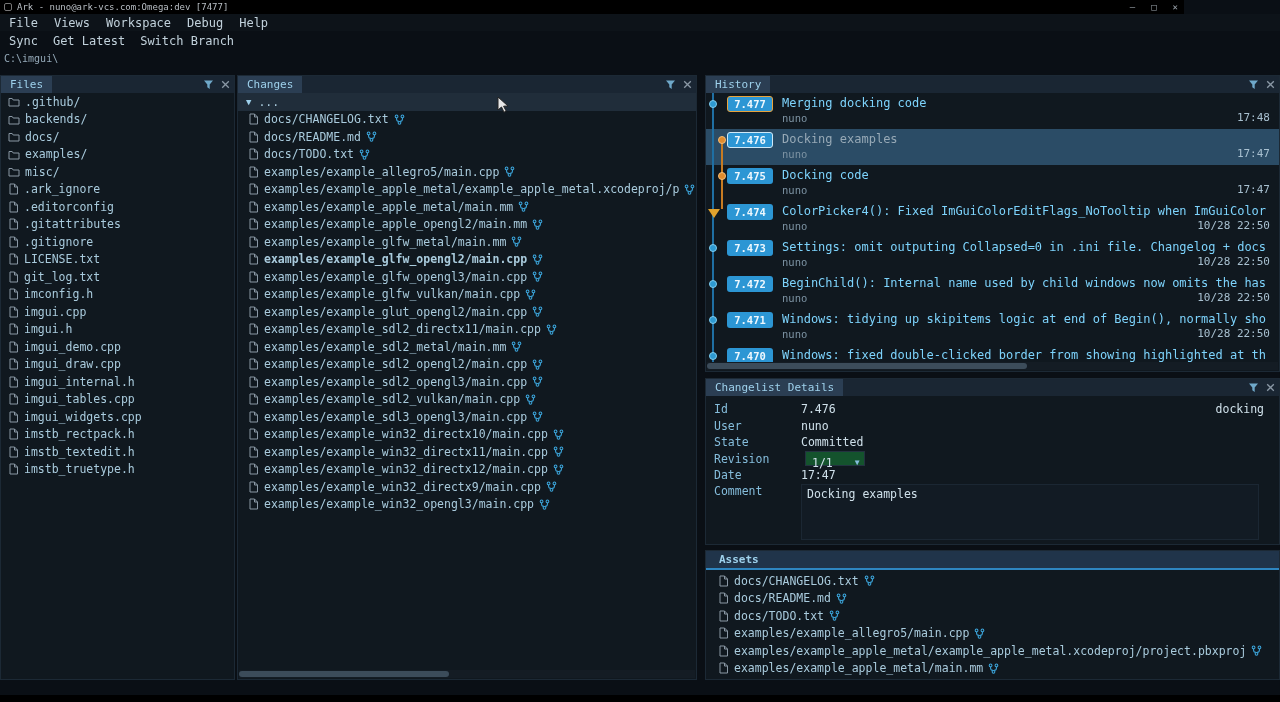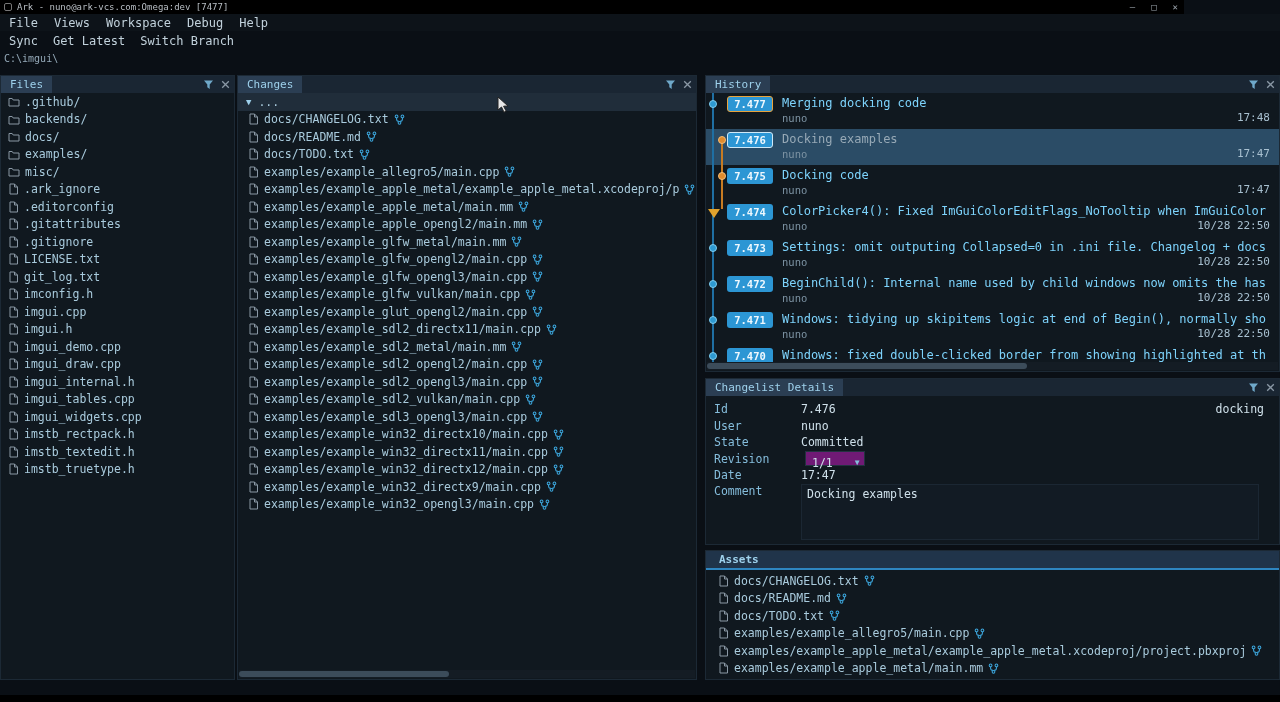--- a/index.html
+++ b/index.html
@@ -68,21 +68,21 @@
   .hist-row.sel .hist-comment { color:#97a9b6; }
   .hist-author { font-size:10.5px; color:#7d93a3; line-height:14px; white-space:nowrap; }
   .hist-time { position:absolute; right:9px; bottom:5px; font-size:11px; color:#a8c0d0; }
 
   
   #details-rows { position:absolute; left:0; right:0; top:20px; bottom:0; padding-top:2px; }
   .drow { display:flex; align-items:center; height:16.5px; padding-left:8px; position:relative; font-size:11.5px; }
   .dlabel { width:87px; flex:none; color:#85bddc; }
   .dvalue { color:#cfe0ea; white-space:nowrap; }
   .dbranch { position:absolute; right:15px; color:#cfe0ea; }
-  .combo { margin-left:4px; display:inline-flex; align-items:center; gap:22px; background:#701a75;
+  .combo { margin-left:4px; display:inline-flex; align-items:center; gap:22px; background:#14532d;
     border:1px solid #233240; padding:8px 4px 0 6px; height:15px; color:#cfe0ea; }
   .combo .arr { color:#85bddc; font-size:8px; }
   .drow.comment-row { align-items:flex-start; height:auto; }
   .comment-box { margin-left:0; width:458px; height:56px; background:#121b24; border:1px solid #1b2733;
     padding:2px 5px; color:#cfe0ea; font-size:11.5px; }
 
   
   #assets-panel .phead { background:#20344a; border-bottom:2px solid #2e86c1; height:19px;font-weight:bold; }
   #assets-panel .ptitle { background:transparent; color:#9ed1ec; padding-left:13px; }
   #assets-list { top:21px; }
@@ -491,21 +491,21 @@
         <span class="lbl">examples/example_glfw_metal/main.mm</span>
         <span class="icon">
           <svg width="11" height="11" viewBox="0 0 12 12">
             <circle cx="2.8" cy="2.6" r="1.5" fill="none" stroke="#3da9e0" stroke-width="1.1"></circle>
             <circle cx="9.2" cy="2.6" r="1.5" fill="none" stroke="#3da9e0" stroke-width="1.1"></circle>
             <circle cx="6" cy="9.6" r="1.5" fill="none" stroke="#3da9e0" stroke-width="1.1"></circle>
             <path d="M2.8 4.2 V5.4 A2.6 2.6 0 0 0 5.4 8 M9.2 4.2 V5.4 A2.6 2.6 0 0 1 6.6 8" fill="none" stroke="#3da9e0" stroke-width="1.1"></path>
           </svg>
         </span>
       </div>
-      <div class="tree-row" style="padding-left:10px;">
+      <div class="tree-row" style="padding-left:10px;font-weight:bold;">
         <span class="icon">
           <svg width="11" height="12" viewBox="0 0 11 12">
             <path d="M2 1h4.5L9.5 4v7H2z" fill="none" stroke="#8a98a5" stroke-width="1"></path>
             <path d="M6.5 1v3h3" fill="none" stroke="#8a98a5" stroke-width="1"></path>
           </svg>
         </span>
         <span class="lbl">examples/example_glfw_opengl2/main.cpp</span>
         <span class="icon">
           <svg width="11" height="11" viewBox="0 0 12 12">
             <circle cx="2.8" cy="2.6" r="1.5" fill="none" stroke="#3da9e0" stroke-width="1.1"></circle>

